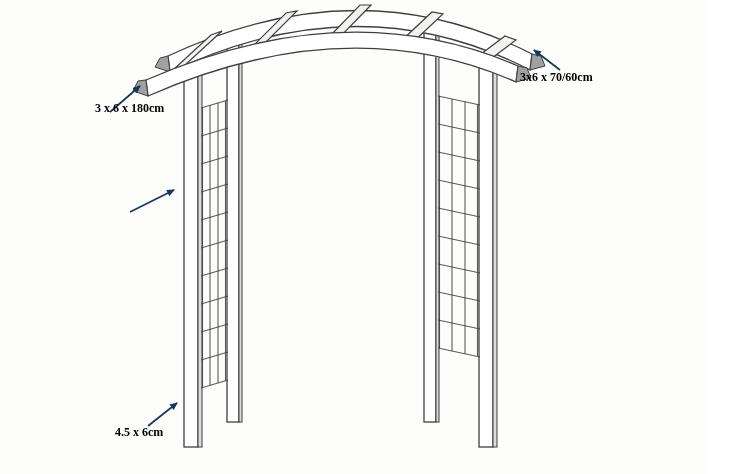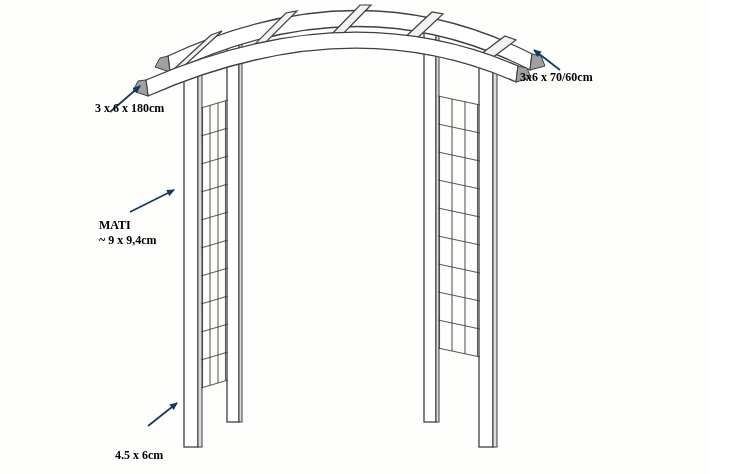--- a/index.html
+++ b/index.html
@@ -120,20 +120,16 @@
       <line class="arrow" x1="110" y1="112" x2="140" y2="86" marker-end="url(#ah)"></line>
       <line class="arrow" x1="130" y1="212" x2="174" y2="190" marker-end="url(#ah)"></line>
       <line class="arrow" x1="148" y1="426" x2="177" y2="403" marker-end="url(#ah)"></line>
     </g>
   </svg>
 
   <div class="lbl" style="left:520px;top:70px">3x6 x 70/60cm</div>
 
   <div class="lbl" style="left:95px;top:101px">3 x 6 x 180cm</div>
 
-  <div class="lbl" style="left:99px;top:218px">
-    <div>MATI</div>
-    <div>~ 9 x 9,4cm</div>
-  </div>
 
-  <div class="lbl" style="left:115px;top:448px">4.5 x 6cm</div>
+  <div class="lbl" style="left:115px;top:425px">4.5 x 6cm</div>
 
 </div>
 
 </body></html>

